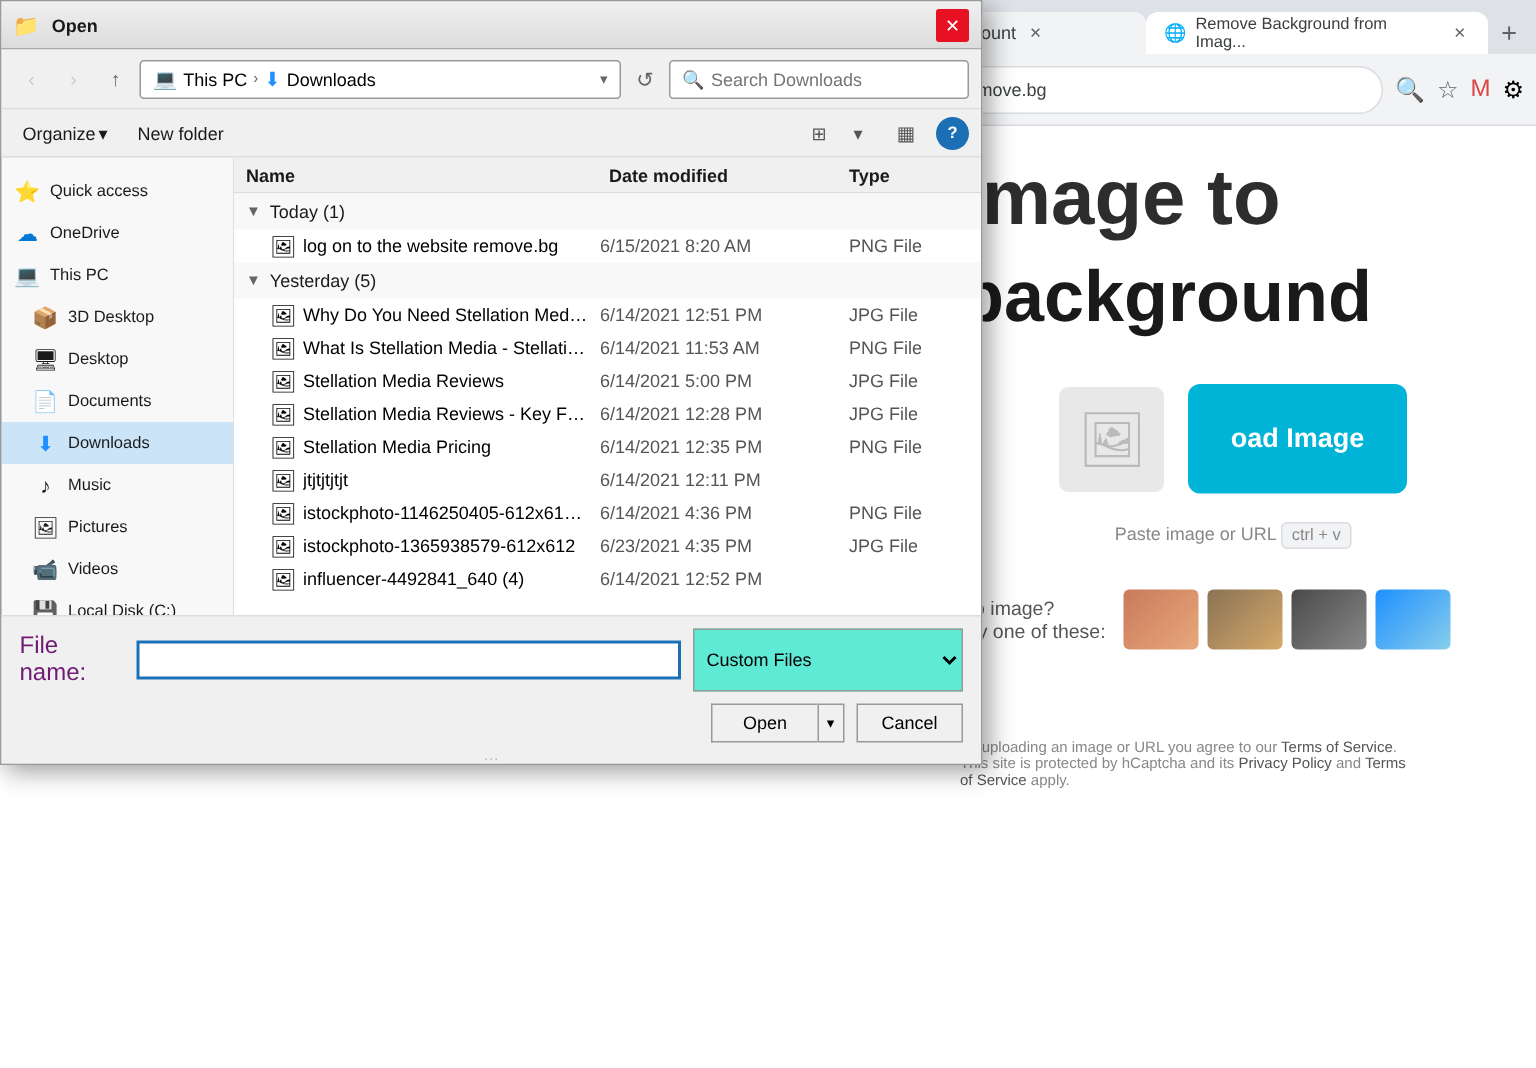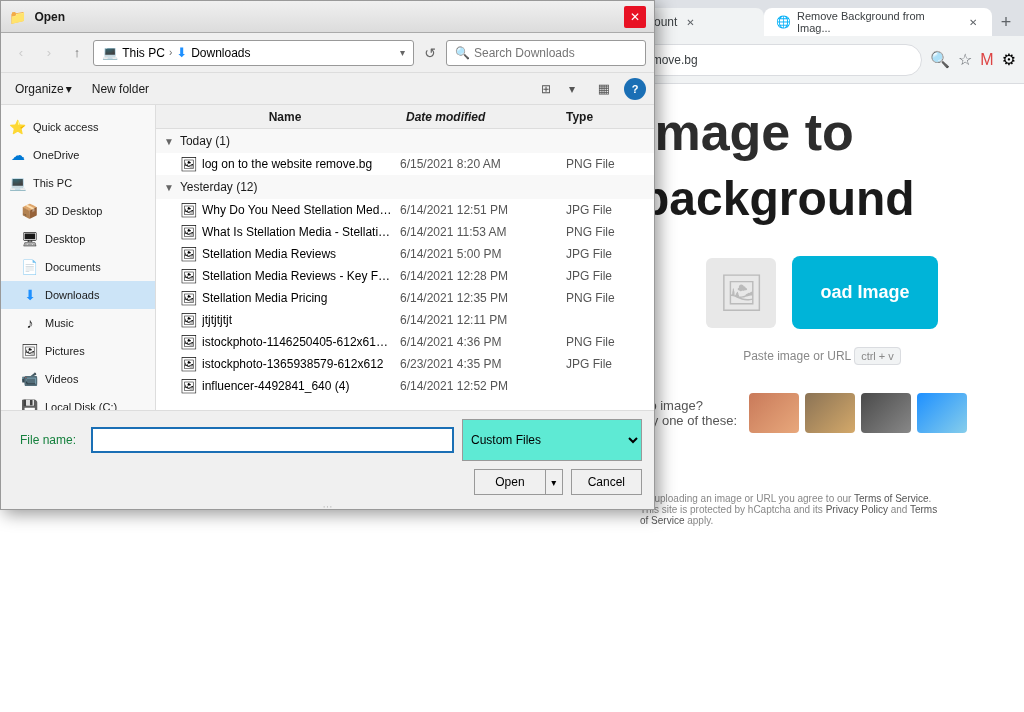--- a/index.html
+++ b/index.html
@@ -158,22 +158,22 @@
     .sidebar-label { font-size: 11px; }
 
     
     .file-list-area {
       flex: 1; display: flex; flex-direction: column; overflow: hidden;
     }
     .file-list-header {
       height: 24px; display: flex; align-items: center; background: #f0f0f0;
       border-bottom: 1px solid #ddd; font-size: 12px; color: #1a1a1a; padding: 0 8px;
     }
-    .col-name { flex: 1; font-weight: 600; cursor: pointer; text-align: center; }
-    .col-date { width: 160px; font-weight: 600; cursor: pointer; font-style: italic; }
+    .col-name { flex: 1; font-weight: 600; cursor: pointer; }
+    .col-date { width: 160px; font-weight: 600; cursor: pointer; }
     .col-type { width: 80px; font-weight: 600; cursor: pointer; }
 
     .file-list {
       flex: 1; overflow-y: auto; background: #fff;
     }
     .group-header {
       height: 24px; display: flex; align-items: center; padding: 0 8px; gap: 6px;
       background: #f8f8f8; font-size: 12px; color: #1a1a1a; font-weight: 500;
     }
     .group-chevron { font-size: 10px; color: #666; }
@@ -191,21 +191,21 @@
     .file-list::-webkit-scrollbar-track { background: #f0f0f0; }
     .file-list::-webkit-scrollbar-thumb { background: #c0c0c0; border-radius: 6px; }
 
     
     .dialog-bottom {
       border-top: 1px solid #ddd; padding: 8px 12px; background: #f0f0f0;
     }
     .filename-row {
       display: flex; align-items: center; gap: 8px; margin-bottom: 8px;
     }
-    .filename-label { font-size: 12px; color: #15803d; width: 70px; text-align: center; }
+    .filename-label { font-size: 16px; color: #701a75; width: 70px; text-align: left; }
     .filename-input {
       flex: 1; height: 26px; border: 2px solid #1a6fb5; outline: none; padding: 0 6px;
       font-size: 12px;
     }
     .filetype-select {
       width: 180px; height: 42px; border: 1px solid #999; font-size: 12px; padding: 0 4px;
       background: #5eead4; cursor: pointer;
     }
     .action-row {
       display: flex; justify-content: flex-end; gap: 0;
@@ -400,21 +400,21 @@
         </div>
         <div class="file-row">
           <span class="file-icon">🖼</span>
           <span class="file-name">log on to the website remove.bg</span>
           <span class="file-date">6/15/2021 8:20 AM</span>
           <span class="file-type">PNG File</span>
         </div>
 
         <div class="group-header">
           <span class="group-chevron">▼</span>
-          <span>Yesterday (12)</span>
+          <span>Yesterday (5)</span>
         </div>
         <div class="file-row">
           <span class="file-icon">🖼</span>
           <span class="file-name">Why Do You Need Stellation Media To Gr...</span>
           <span class="file-date">6/14/2021 12:51 PM</span>
           <span class="file-type">JPG File</span>
         </div>
         <div class="file-row">
           <span class="file-icon">🖼</span>
           <span class="file-name">What Is Stellation Media - Stellation Medi...</span>

